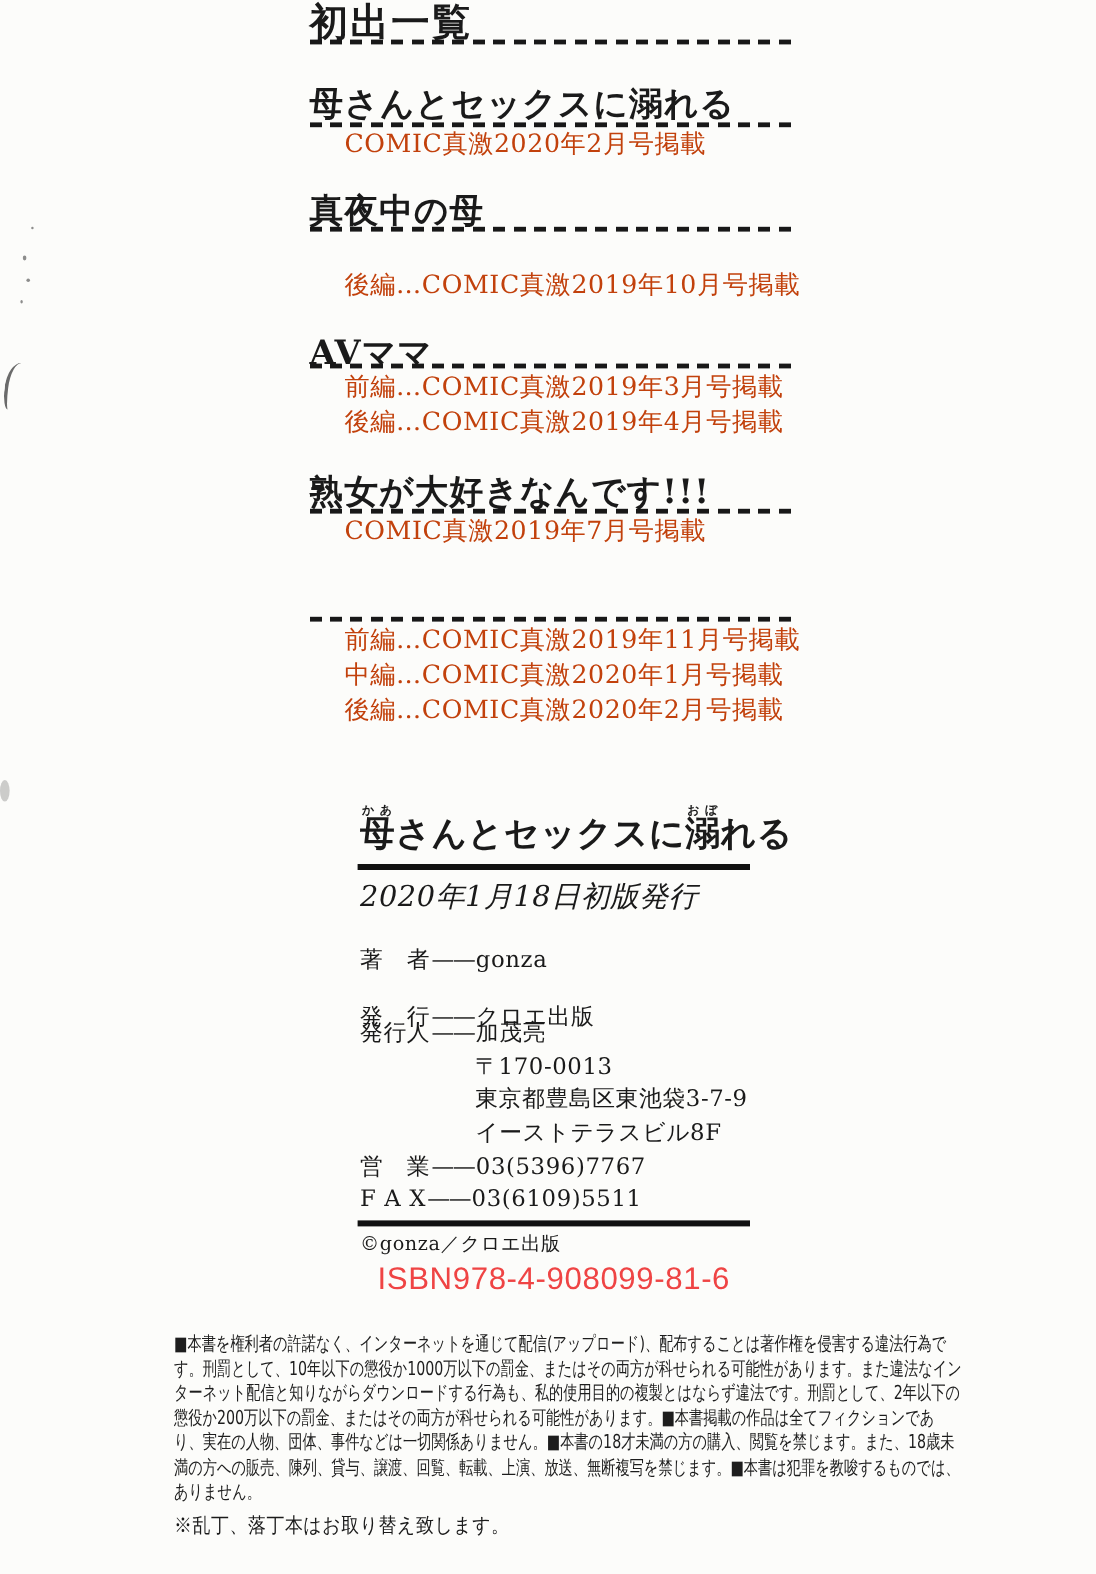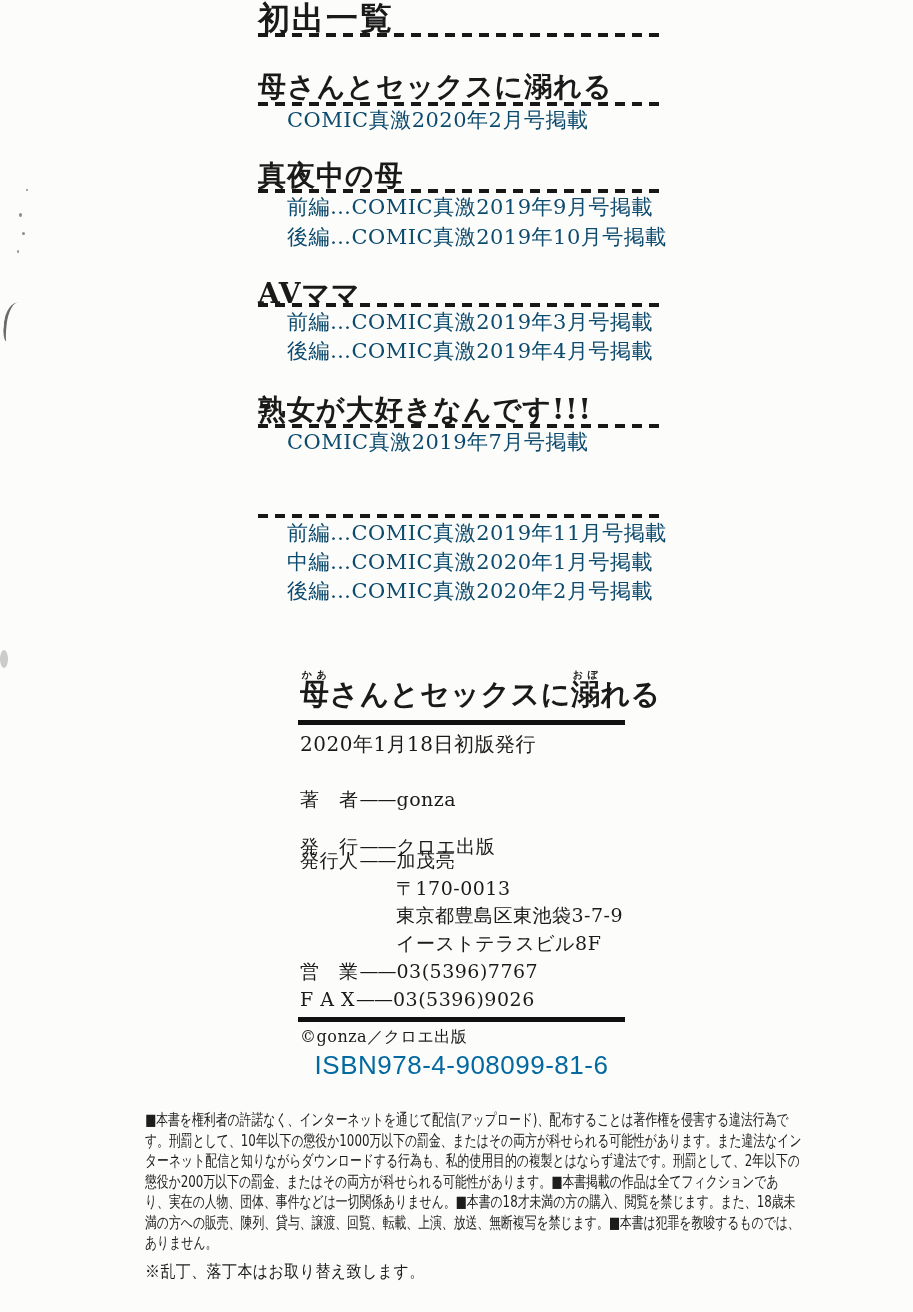--- a/index.html
+++ b/index.html
@@ -22,57 +22,57 @@
     position:absolute;left:258px;
     font-size:28px;font-weight:700;letter-spacing:1px;
     line-height:1.05;white-space:nowrap;
   }
   .dash-line{
     position:absolute;left:258px;width:404px;height:4px;
     background:repeating-linear-gradient(90deg,#181818 0 10px,transparent 10px 17px);
   }
   .entry{
     position:absolute;left:287px;
-    font-size:21px;letter-spacing:.5px;color:#0c4a6e;
+    font-size:21px;letter-spacing:.5px;color:#c2410c;
     line-height:1.1;white-space:nowrap;
   }
   
   .colophon-title{
     position:absolute;left:300px;top:670px;
     font-size:29px;font-weight:700;letter-spacing:.5px;
     white-space:nowrap;line-height:1.3;
   }
   .colophon-title rt{
     font-size:10px;font-weight:700;letter-spacing:1px;
   }
   .rule{
     position:absolute;left:298px;width:327px;height:5px;background:#111;
   }
   .edition-date{
     position:absolute;left:300px;top:731px;
-    font-size:20px;letter-spacing:.5px;white-space:nowrap;
+    font-size:24px;letter-spacing:.5px;white-space:nowrap;font-style:italic;
   }
   .col-row{
     position:absolute;left:300px;
     font-size:19px;white-space:nowrap;letter-spacing:.5px;
   }
   .col-row .sep{letter-spacing:-1px;padding:0 1px;}
   .addr-line{
     position:absolute;left:396px;
     font-size:19px;white-space:nowrap;letter-spacing:.5px;
   }
   .copyright-line{
     position:absolute;left:300px;top:1027px;
     font-size:16px;white-space:nowrap;letter-spacing:.5px;
   }
   .isbn-line{
     position:absolute;left:298px;top:1050px;width:327px;
     text-align:center;
     font-family:"Liberation Sans","DejaVu Sans",sans-serif;
-    font-size:26px;letter-spacing:.5px;color:#0369a1;
+    font-size:26px;letter-spacing:.5px;color:#ef4444;
     white-space:nowrap;
   }
   
   .legal{
     position:absolute;left:145px;top:1110px;
     font-family:"DejaVu Sans","Liberation Sans",sans-serif;
     font-size:16px;color:#1d1d1d;
   }
   .legal .line{
     white-space:nowrap;line-height:20.5px;
@@ -114,21 +114,20 @@
 
   <div class="list-heading">初出一覧</div>
   <div class="dash-line" style="top:33px"></div>
 
   <div class="work-title" style="top:72px">母さんとセックスに溺れる</div>
   <div class="dash-line" style="top:102px"></div>
   <div class="entry" style="top:109px">COMIC真激2020年2月号掲載</div>
 
   <div class="work-title" style="top:161px">真夜中の母</div>
   <div class="dash-line" style="top:189px"></div>
-  <div class="entry" style="top:196px">前編…COMIC真激2019年9月号掲載</div>
   <div class="entry" style="top:226px">後編…COMIC真激2019年10月号掲載</div>
 
   <div class="work-title" style="top:279px">AVママ</div>
   <div class="dash-line" style="top:303px"></div>
   <div class="entry" style="top:311px">前編…COMIC真激2019年3月号掲載</div>
   <div class="entry" style="top:340px">後編…COMIC真激2019年4月号掲載</div>
 
   <div class="work-title" style="top:395px">熟女が大好きなんです!!!</div>
   <div class="dash-line" style="top:424px"></div>
   <div class="entry" style="top:431px">COMIC真激2019年7月号掲載</div>
@@ -155,21 +154,21 @@
   </div>
 
   <div class="addr-line" style="top:876px">〒170-0013</div>
   <div class="addr-line" style="top:903px">東京都豊島区東池袋3-7-9</div>
   <div class="addr-line" style="top:931px">イーストテラスビル8F</div>
 
   <div class="col-row" style="top:959px">
     <span>営　業</span><span class="sep">——</span><span>03(5396)7767</span>
   </div>
   <div class="col-row" style="top:988px">
-    <span>F A X</span><span class="sep">——</span><span>03(5396)9026</span>
+    <span>F A X</span><span class="sep">——</span><span>03(6109)5511</span>
   </div>
 
   <div class="rule" style="top:1017px"></div>
   <div class="copyright-line">©gonza／クロエ出版</div>
   <div class="isbn-line">ISBN978-4-908099-81-6</div>
 
   <div class="legal">
     <div class="line">■本書を権利者の許諾なく、インターネットを通じて配信(アップロード)、配布することは著作権を侵害する違法行為で</div>
     <div class="line">す。刑罰として、10年以下の懲役か1000万以下の罰金、またはその両方が科せられる可能性があります。また違法なイン</div>
     <div class="line">ターネット配信と知りながらダウンロードする行為も、私的使用目的の複製とはならず違法です。刑罰として、2年以下の</div>

